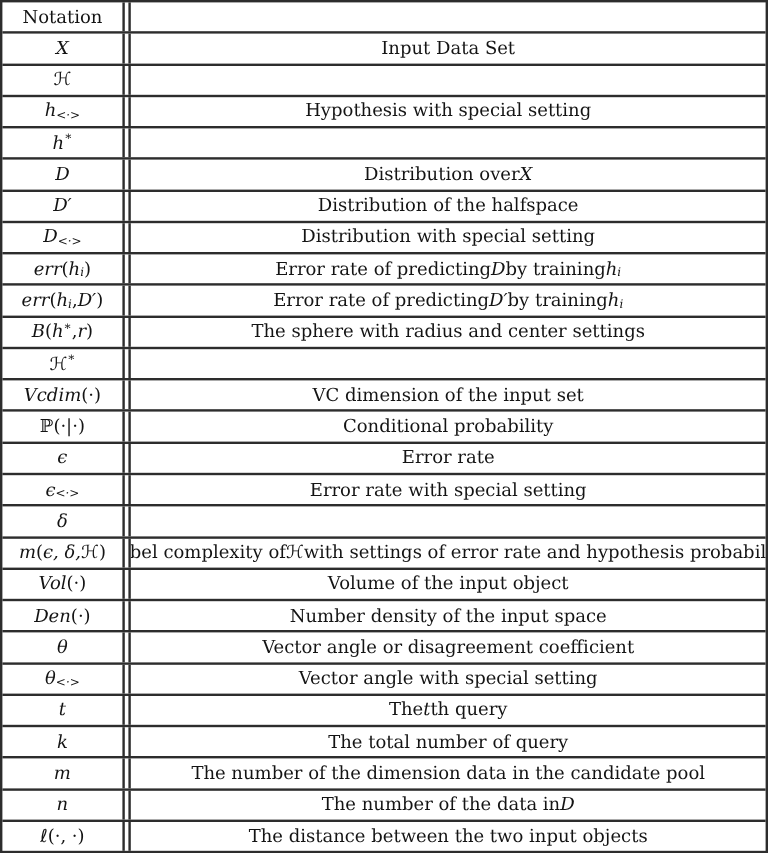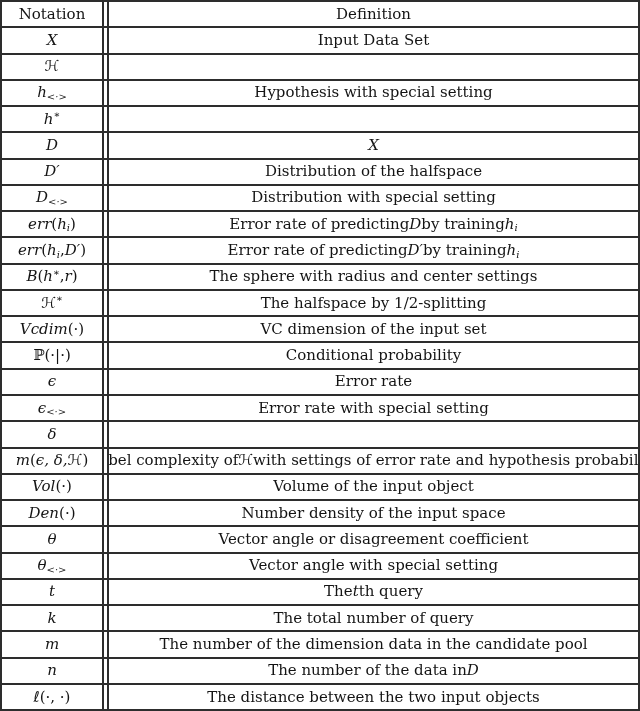--- a/index.html
+++ b/index.html
@@ -69,23 +69,20 @@
 </style>
 </head>
 <body>
 
 <div class="table">
   <div class="row">
     <div class="cell c1">
       <span class="hdr">Notation</span>
     </div>
     <div class="vdiv"></div>
-    <div class="cell c2">
-      <span class="hdr">Definition</span>
-    </div>
   </div>
   <div class="rows" id="rows"><div class="row">
         <div class="cell c1">
           <span class="cal">X</span>
         </div>
         <div class="vdiv"></div>
         <div class="cell c2">
           <span class="up">Input Data Set</span>
         </div>
       </div><div class="row">
@@ -107,20 +104,21 @@
           <span class="it">h</span>
           <span class="msup">∗</span>
         </div>
         <div class="vdiv"></div>
       </div><div class="row">
         <div class="cell c1">
           <span class="cal">D</span>
         </div>
         <div class="vdiv"></div>
         <div class="cell c2">
+          <span class="up">Distribution over </span>
           <span class="cal">X</span>
         </div>
       </div><div class="row">
         <div class="cell c1">
           <span class="cal">D</span>
           <span class="it">′</span>
         </div>
         <div class="vdiv"></div>
         <div class="cell c2">
           <span class="up">Distribution of the halfspace</span>
@@ -183,23 +181,20 @@
         <div class="vdiv"></div>
         <div class="cell c2">
           <span class="up">The sphere with radius and center settings</span>
         </div>
       </div><div class="row">
         <div class="cell c1">
           <span class="cal">ℋ</span>
           <span class="msup">∗</span>
         </div>
         <div class="vdiv"></div>
-        <div class="cell c2">
-          <span class="up">The halfspace by 1/2-splitting</span>
-        </div>
       </div><div class="row">
         <div class="cell c1">
           <span class="it">Vcdim</span>
           <span class="up">(·)</span>
         </div>
         <div class="vdiv"></div>
         <div class="cell c2">
           <span class="up">VC dimension of the input set</span>
         </div>
       </div><div class="row">

